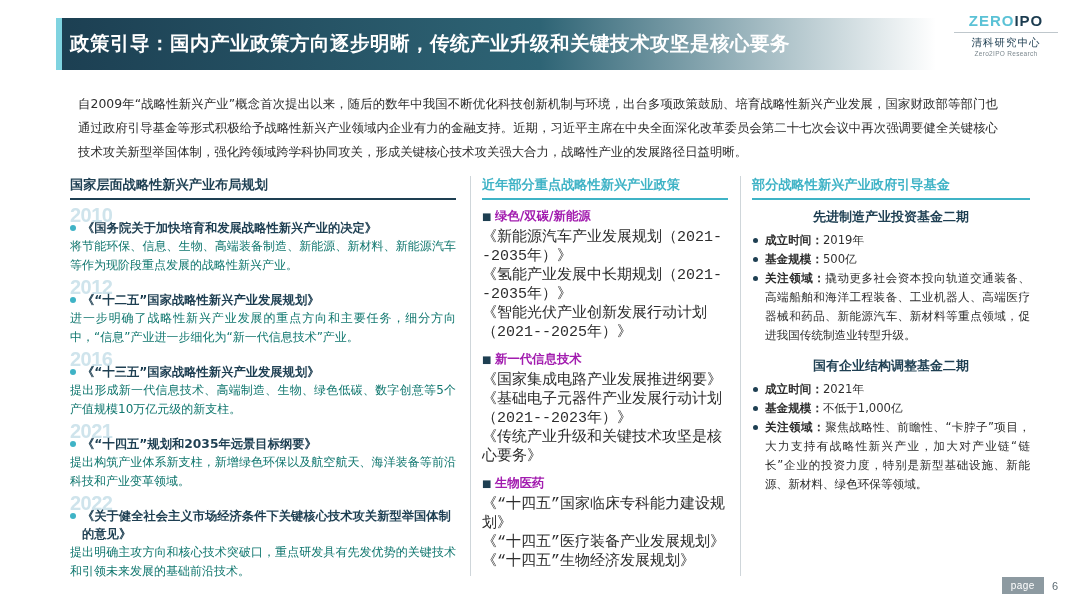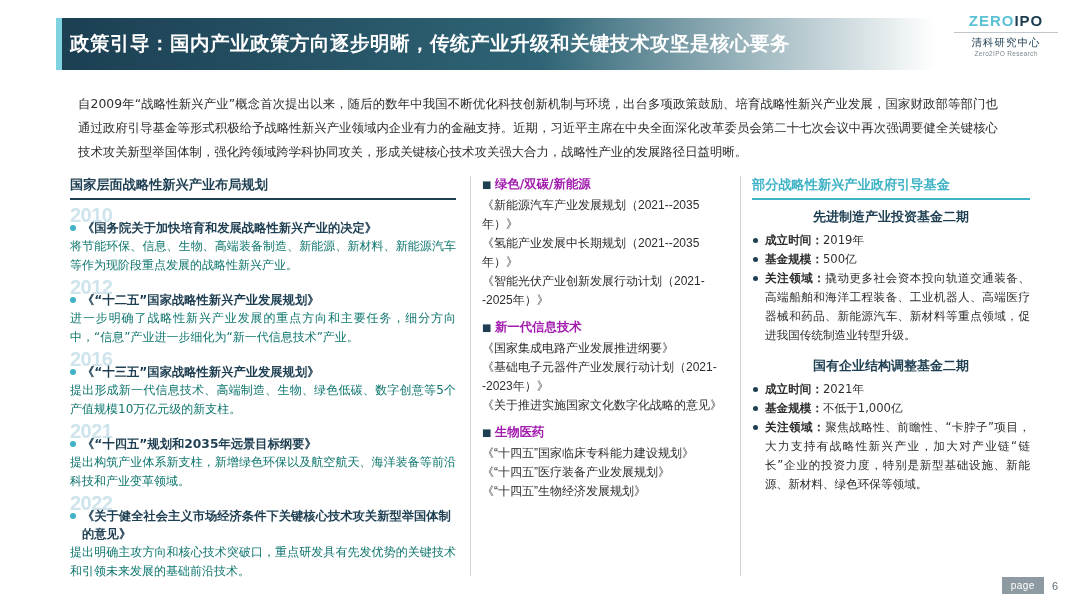--- a/index.html
+++ b/index.html
@@ -152,24 +152,24 @@
     color: #a21caf;
     margin-bottom: 3px;
     font-family: "DejaVu Sans", sans-serif;
   }
   .pol-head::before {
     content: "■ ";
     color: #1e3f52;
     font-size: 10px;
   }
   .pol-item {
-    font-size: 12px;
+    font-size: 15px;
     line-height: 19px;
     color: #2d2d2d;
-    font-family: Liberation Sans, sans-serif;
+    font-family: Liberation Mono, monospace;
   }
   
   .fund-title {
     text-align: center;
     font-size: 13px;
     font-weight: bold;
     color: #1e3f52;
     margin: 2px 0 5px 0;
     font-family: "DejaVu Sans", sans-serif;
   }
@@ -260,33 +260,34 @@
       </div>
       <div class="tl-item">
         <div class="tl-year">2022</div>
         <div class="tl-title">《关于健全社会主义市场经济条件下关键核心技术攻关新型举国体制的意见》</div>
         <div class="tl-desc">提出明确主攻方向和核心技术突破口，重点研发具有先发优势的关键技术和引领未来发展的基础前沿技术。</div>
       </div>
     </div>
 
     <div class="col col-2">
       <div class="col-divider" style="left:0"></div>
+      <div class="col-head teal">近年部分重点战略性新兴产业政策</div>
 
       <div class="pol-group">
         <div class="pol-head">绿色/双碳/新能源</div>
         <div class="pol-item">《新能源汽车产业发展规划（2021--2035年）》</div>
         <div class="pol-item">《氢能产业发展中长期规划（2021--2035年）》</div>
         <div class="pol-item">《智能光伏产业创新发展行动计划（2021--2025年）》</div>
       </div>
 
       <div class="pol-group">
         <div class="pol-head">新一代信息技术</div>
         <div class="pol-item">《国家集成电路产业发展推进纲要》</div>
         <div class="pol-item">《基础电子元器件产业发展行动计划（2021--2023年）》</div>
-        <div class="pol-item">《关于推进实施国家文化数字化战略的意见》</div>
+        <div class="pol-item">《传统产业升级和关键技术攻坚是核心要务》</div>
       </div>
 
       <div class="pol-group">
         <div class="pol-head">生物医药</div>
         <div class="pol-item">《“十四五”国家临床专科能力建设规划》</div>
         <div class="pol-item">《“十四五”医疗装备产业发展规划》</div>
         <div class="pol-item">《“十四五”生物经济发展规划》</div>
       </div>
     </div>
 

